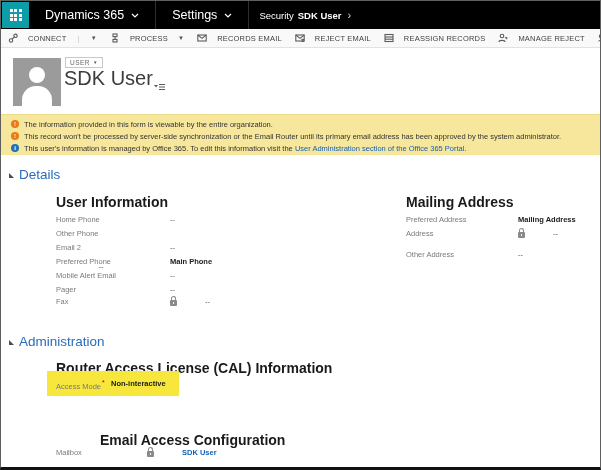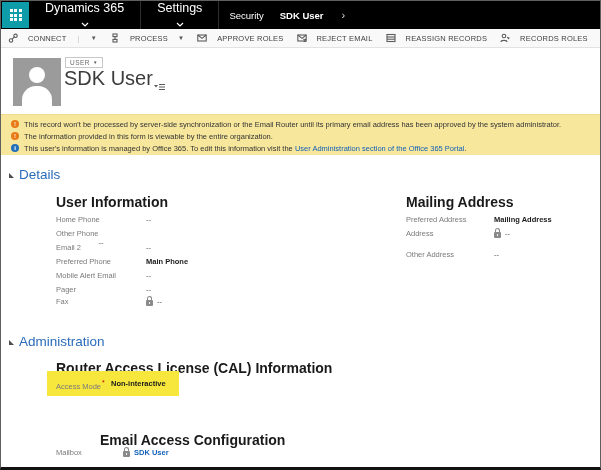--- a/index.html
+++ b/index.html
@@ -9,23 +9,23 @@
     position:relative; width:601px; height:470px; background:#fff;
     border:1px solid #5f5f5f; border-bottom:3px solid #111; overflow:hidden;
   }
   
   .nav{ position:absolute; top:0; left:0; width:100%; height:28px; background:#000;
         display:flex; align-items:stretch; color:#fff; }
   .tile{ width:27px; height:26px; margin:1px 0 1px 1px; background:#0e9ca8; display:flex;
          align-items:center; justify-content:center; cursor:pointer; }
   .waffle{ width:12px; height:12px; display:grid; grid-template-columns:repeat(3,1fr); gap:1.5px; }
   .waffle i{ background:#fff; width:3px; height:3px; display:block; }
-  .navitem{ display:flex; align-items:center; gap:7px; padding:0 16px; font-size:12.5px;flex-direction:column; }
+  .navitem{ display:flex; align-items:center; gap:7px; padding:0 16px; font-size:12.5px; }
   .navdiv{ width:1px; background:#2e2e2e; margin:0; }
-  .crumbs{ display:flex; align-items:center; gap:16px; padding:0 10px; font-size:9.5px; }
+  .crumbs{ display:flex; align-items:center; gap:4px; padding:0 10px; font-size:9.5px; }
   .crumbs .rec{ font-weight:bold; }
   .crumbs .gt{ font-size:11px; color:#ddd; margin-left:2px; }
   .chev{ display:inline-block; }
   
   .toolbar{ position:absolute; top:28px; left:0; width:100%; height:19px; background:#f9f9f9;
             border-bottom:1px solid #e2e2e2; display:flex; align-items:center; padding-left:7px;
             gap:13px; white-space:nowrap; overflow:hidden; }
   .tb{ display:flex; align-items:center; gap:10px; font-size:7.5px; color:#3f3f3f;
        letter-spacing:.2px; cursor:pointer; flex:0 0 auto; }
   .tb svg{ width:10px; height:10px; stroke:#5c5c5c; fill:none; stroke-width:1.1; }
@@ -53,21 +53,21 @@
          font-family:"Liberation Serif", serif; }
   .nico.warn{ background:#e87a17; }
   .nico.info{ background:#2071b9; }
   .nlink{ color:#1160b7; cursor:pointer; }
   
   .sechdr{ position:absolute; left:8px; font-size:13.5px; color:#2a6cba; display:flex;
            align-items:center; gap:5px; cursor:pointer; }
   .tri{ width:0; height:0; border-bottom:5px solid #4d4d4d; border-right:5px solid transparent;
         display:inline-block; margin-top:2px; }
   .subhdr{ position:absolute; font-size:14px; font-weight:bold; color:#1a1a1a; }
-  .frow{ position:absolute; font-size:7.5px; display:flex; align-items:center; }
+  .frow{ position:absolute; font-size:7.5px; display:flex; align-items:center;gap:24px; }
   .frow .lbl{ color:#7a7a7a; display:inline-block; }
   .lw90 .lbl{ width:90px; }
   .lw80 .lbl{ width:88px; }
   .frow .val{ color:#555; cursor:pointer; }
   .frow .val.b{ color:#1a1a1a; font-weight:bold; }
   .frow .val.link{ color:#1160b7; font-weight:bold; }
   .lock{ position:relative; width:7px; height:6px; background:#8a8a8a; display:inline-block;
          margin-right:4px; margin-top:2px; border-radius:1px; }
   .lock::before{ content:""; position:absolute; left:1px; top:-4px; width:3px; height:4px;
                  border:1px solid #8a8a8a; border-bottom:none; border-radius:3px 3px 0 0; }
@@ -135,21 +135,21 @@
           <line x1="5" y1="3.6" x2="5" y2="6.4"></line>
         </svg>
       <span>PROCESS</span>
       <span class="caret">▼</span>
     </div>
     <div class="tb">
       <svg viewBox="0 0 10 10">
           <rect x="0.8" y="2" width="8.4" height="6"></rect>
           <path d="M0.8 2 L5 5.4 L9.2 2"></path>
         </svg>
-      <span>APPROVE ROLES</span>
+      <span>RECORDS EMAIL</span>
     </div>
     <div class="tb">
       <svg viewBox="0 0 10 10">
           <rect x="0.8" y="2" width="8.4" height="6"></rect>
           <path d="M0.8 2 L5 5.4 L9.2 2"></path>
           <path d="M6.5 6 l2.5 2.5 M9 6 l-2.5 2.5"></path>
         </svg>
       <span>REJECT EMAIL</span>
     </div>
     <div class="tb">
@@ -159,21 +159,21 @@
           <line x1="1" y1="6.2" x2="9" y2="6.2"></line>
         </svg>
       <span>REASSIGN RECORDS</span>
     </div>
     <div class="tb">
       <svg viewBox="0 0 10 10">
           <circle cx="4" cy="3" r="1.8"></circle>
           <path d="M1 9 C1 6.8 7 6.8 7 9"></path>
           <path d="M7.2 4.2 l2 2 M8.4 4.4 l0.8 0.8"></path>
         </svg>
-      <span>RECORDS ROLES</span>
+      <span>MANAGE REJECT</span>
     </div>
     <div class="tb">
       <svg viewBox="0 0 10 10">
           <circle cx="3" cy="3.2" r="1.6"></circle>
           <circle cx="7" cy="3.2" r="1.6"></circle>
           <path d="M0.8 8.6 C0.8 6.6 5.2 6.6 5.2 8.6 M4.8 8.6 C4.8 6.6 9.2 6.6 9.2 8.6"></path>
         </svg>
       <span>JOIN TEAMS</span>
     </div>
 
@@ -188,25 +188,25 @@
   <svg class="rsnav" width="13" height="10" viewBox="0 0 13 10">
     <path d="M1 3 L5 3 L3 5.5 Z" fill="#5a5a5a"></path>
     <line x1="6" y1="2.5" x2="12" y2="2.5" stroke="#5a5a5a" stroke-width="1"></line>
     <line x1="6" y1="5" x2="12" y2="5" stroke="#5a5a5a" stroke-width="1"></line>
     <line x1="6" y1="7.5" x2="12" y2="7.5" stroke="#5a5a5a" stroke-width="1"></line>
   </svg>
 
   <div class="notes">
     <div class="nline">
       <span class="nico warn">!</span>
-      <span>This record won't be processed by server-side synchronization or the Email Router until its primary email address has been approved by the system administrator.</span>
+      <span>The information provided in this form is viewable by the entire organization.</span>
     </div>
     <div class="nline">
       <span class="nico warn">!</span>
-      <span>The information provided in this form is viewable by the entire organization.</span>
+      <span>This record won't be processed by server-side synchronization or the Email Router until its primary email address has been approved by the system administrator.</span>
     </div>
     <div class="nline">
       <span class="nico info">i</span>
       <span><span>This user's information is managed by Office 365. To edit this information visit the </span><span class="nlink">User Administration section of the Office 365 Portal</span><span>.</span></span>
     </div>
   </div>
 
   <div class="sechdr" style="top:166px;">
     <span class="tri"></span>
     <span>Details</span>

